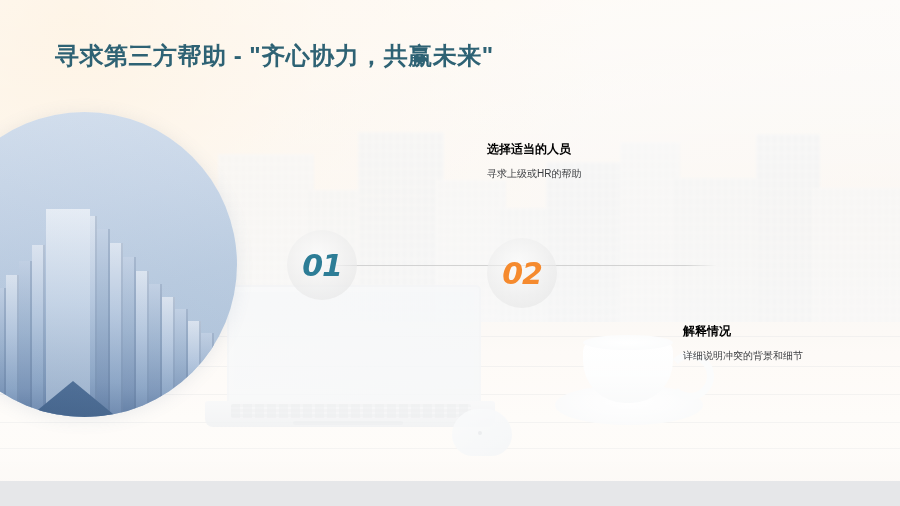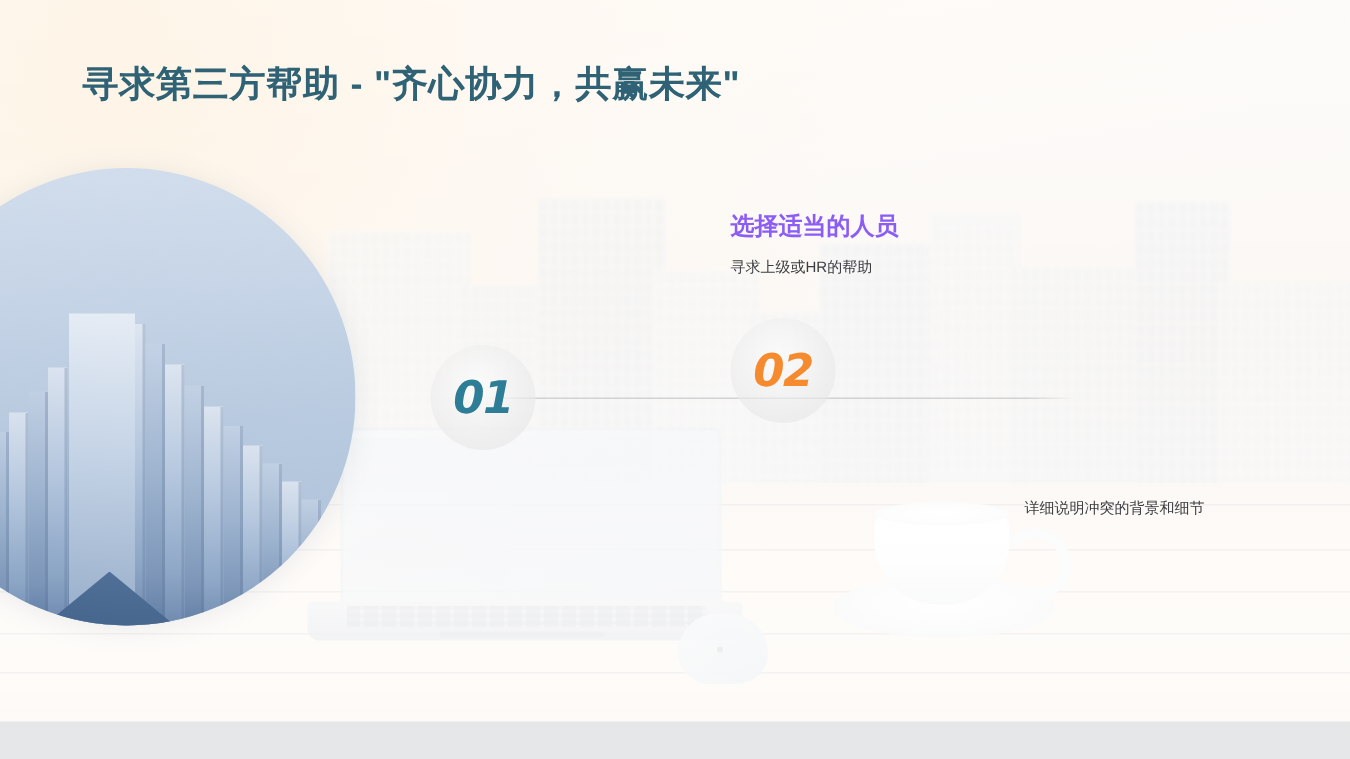--- a/index.html
+++ b/index.html
@@ -172,26 +172,26 @@
   .node{
     position:absolute;width:70px;height:70px;border-radius:50%;
     background:radial-gradient(circle at 45% 38%,rgba(255,255,255,.50) 0%,rgba(236,236,236,.62) 55%,rgba(226,226,226,.70) 100%);
     display:flex;align-items:center;justify-content:center;
   }
   .node span{
     font-size:30px;font-weight:bold;font-style:italic;
     font-family:"DejaVu Sans",sans-serif;letter-spacing:-1px;
   }
   #node1{left:287px;top:230px;}
-  #node2{left:487px;top:212px;}
+  #node2{left:487px;top:238px;}
   #node3{left:687px;top:230px;}
 
   
   .step{position:absolute;}
-  .step .h{font-size:16px;font-weight:bold;color:#8b5cf6;line-height:1.3;white-space:nowrap;text-align:center;}
+  .step .h{font-size:12px;font-weight:bold;color:#000000;line-height:1.3;white-space:nowrap;}
   .step .s{font-size:10px;color:#3b3d40;line-height:1.3;margin-top:9px;white-space:nowrap;}
   #step1{left:283px;top:324px;}
   #step2{left:487px;top:142px;}
   #step3{left:683px;top:324px;}
 </style>
 </head>
 <body>
 
 <div id="slide">
 
@@ -283,16 +283,17 @@
   </div>
   <div class="node" id="node2">
     <span style="color:#f58a2e">02</span>
   </div>
 
   <div class="step" id="step2">
     <div class="h">选择适当的人员</div>
     <div class="s">寻求上级或HR的帮助</div>
   </div>
   <div class="step" id="step3">
+    <div class="h">解释情况</div>
     <div class="s">详细说明冲突的背景和细节</div>
   </div>
 
 </div>
 
 </body></html>

